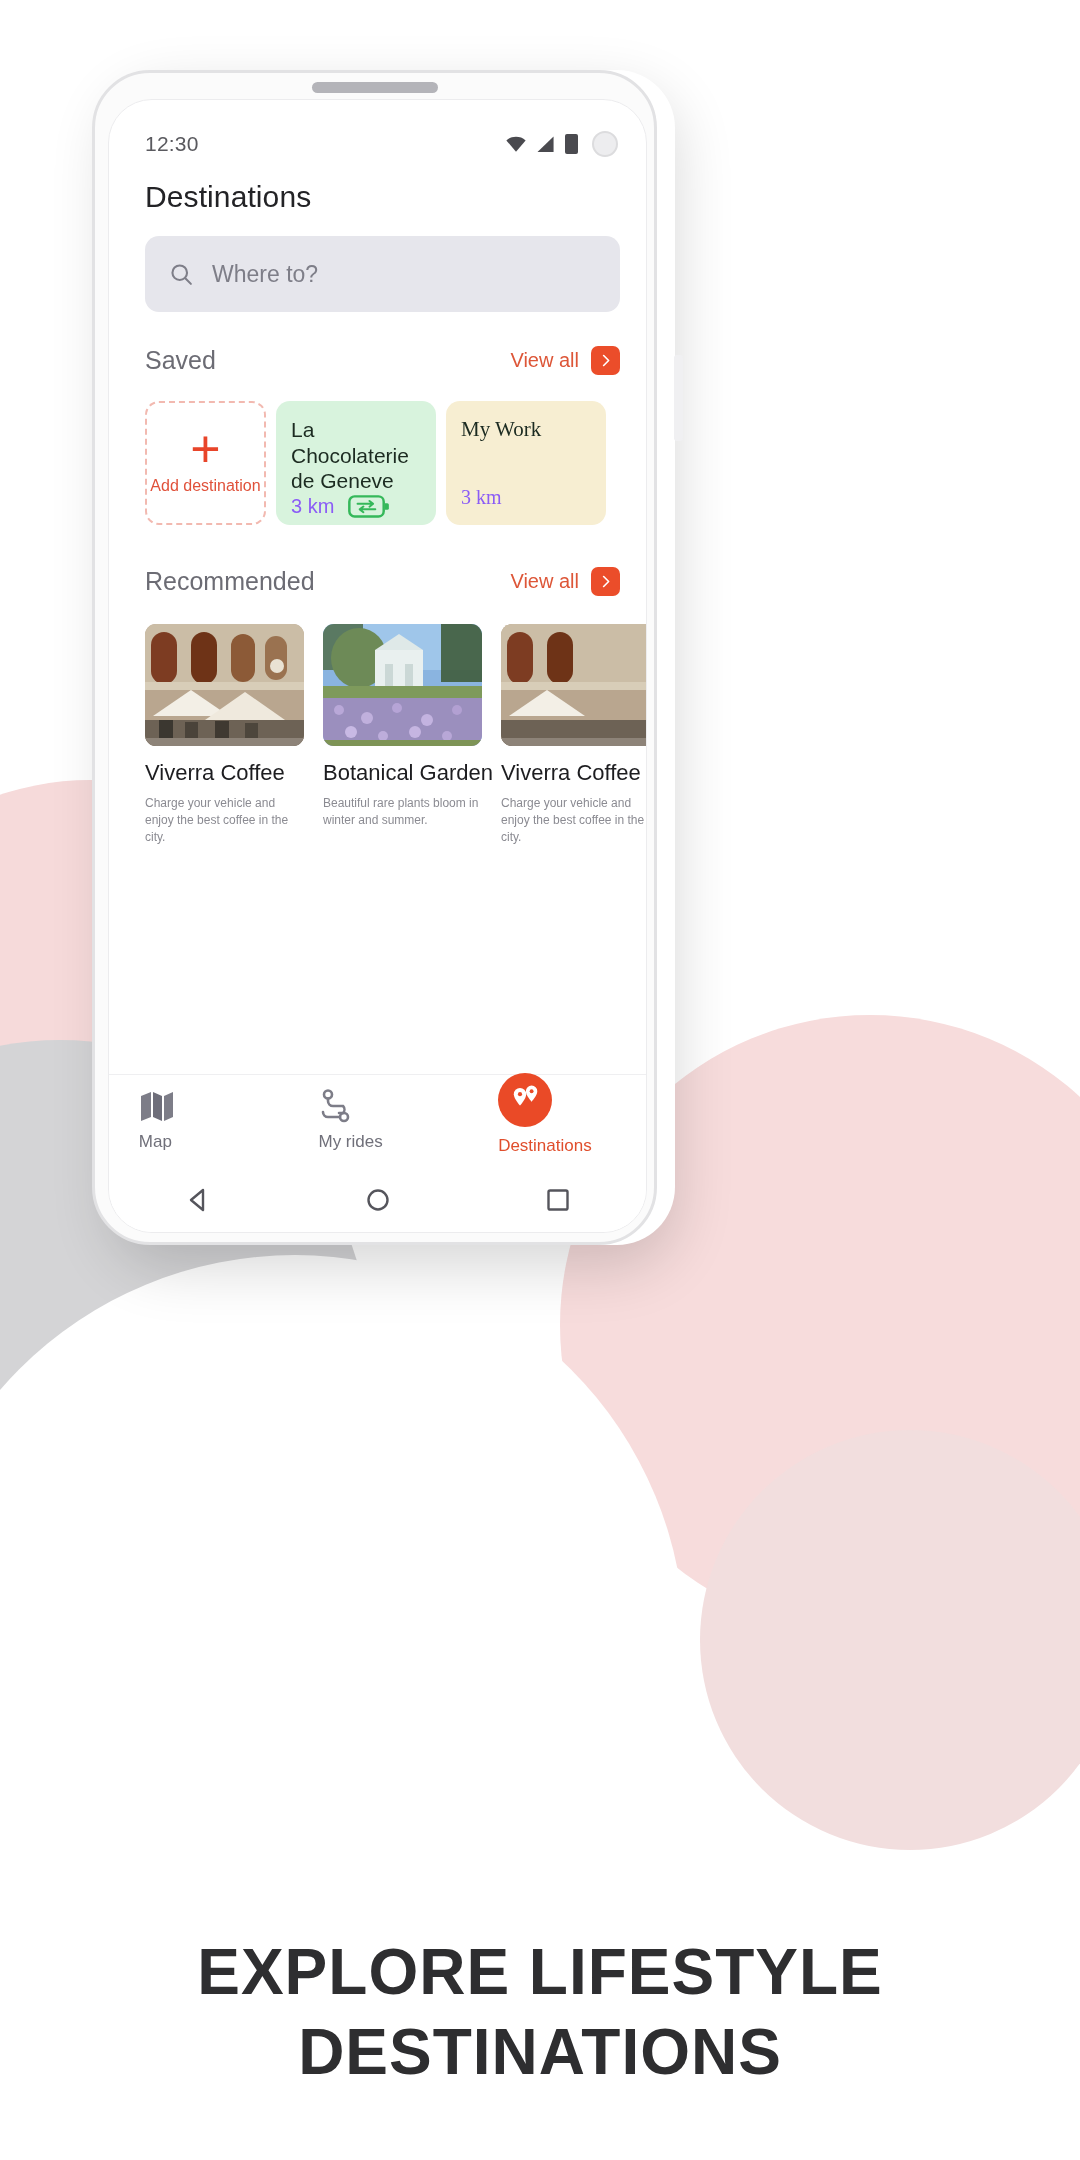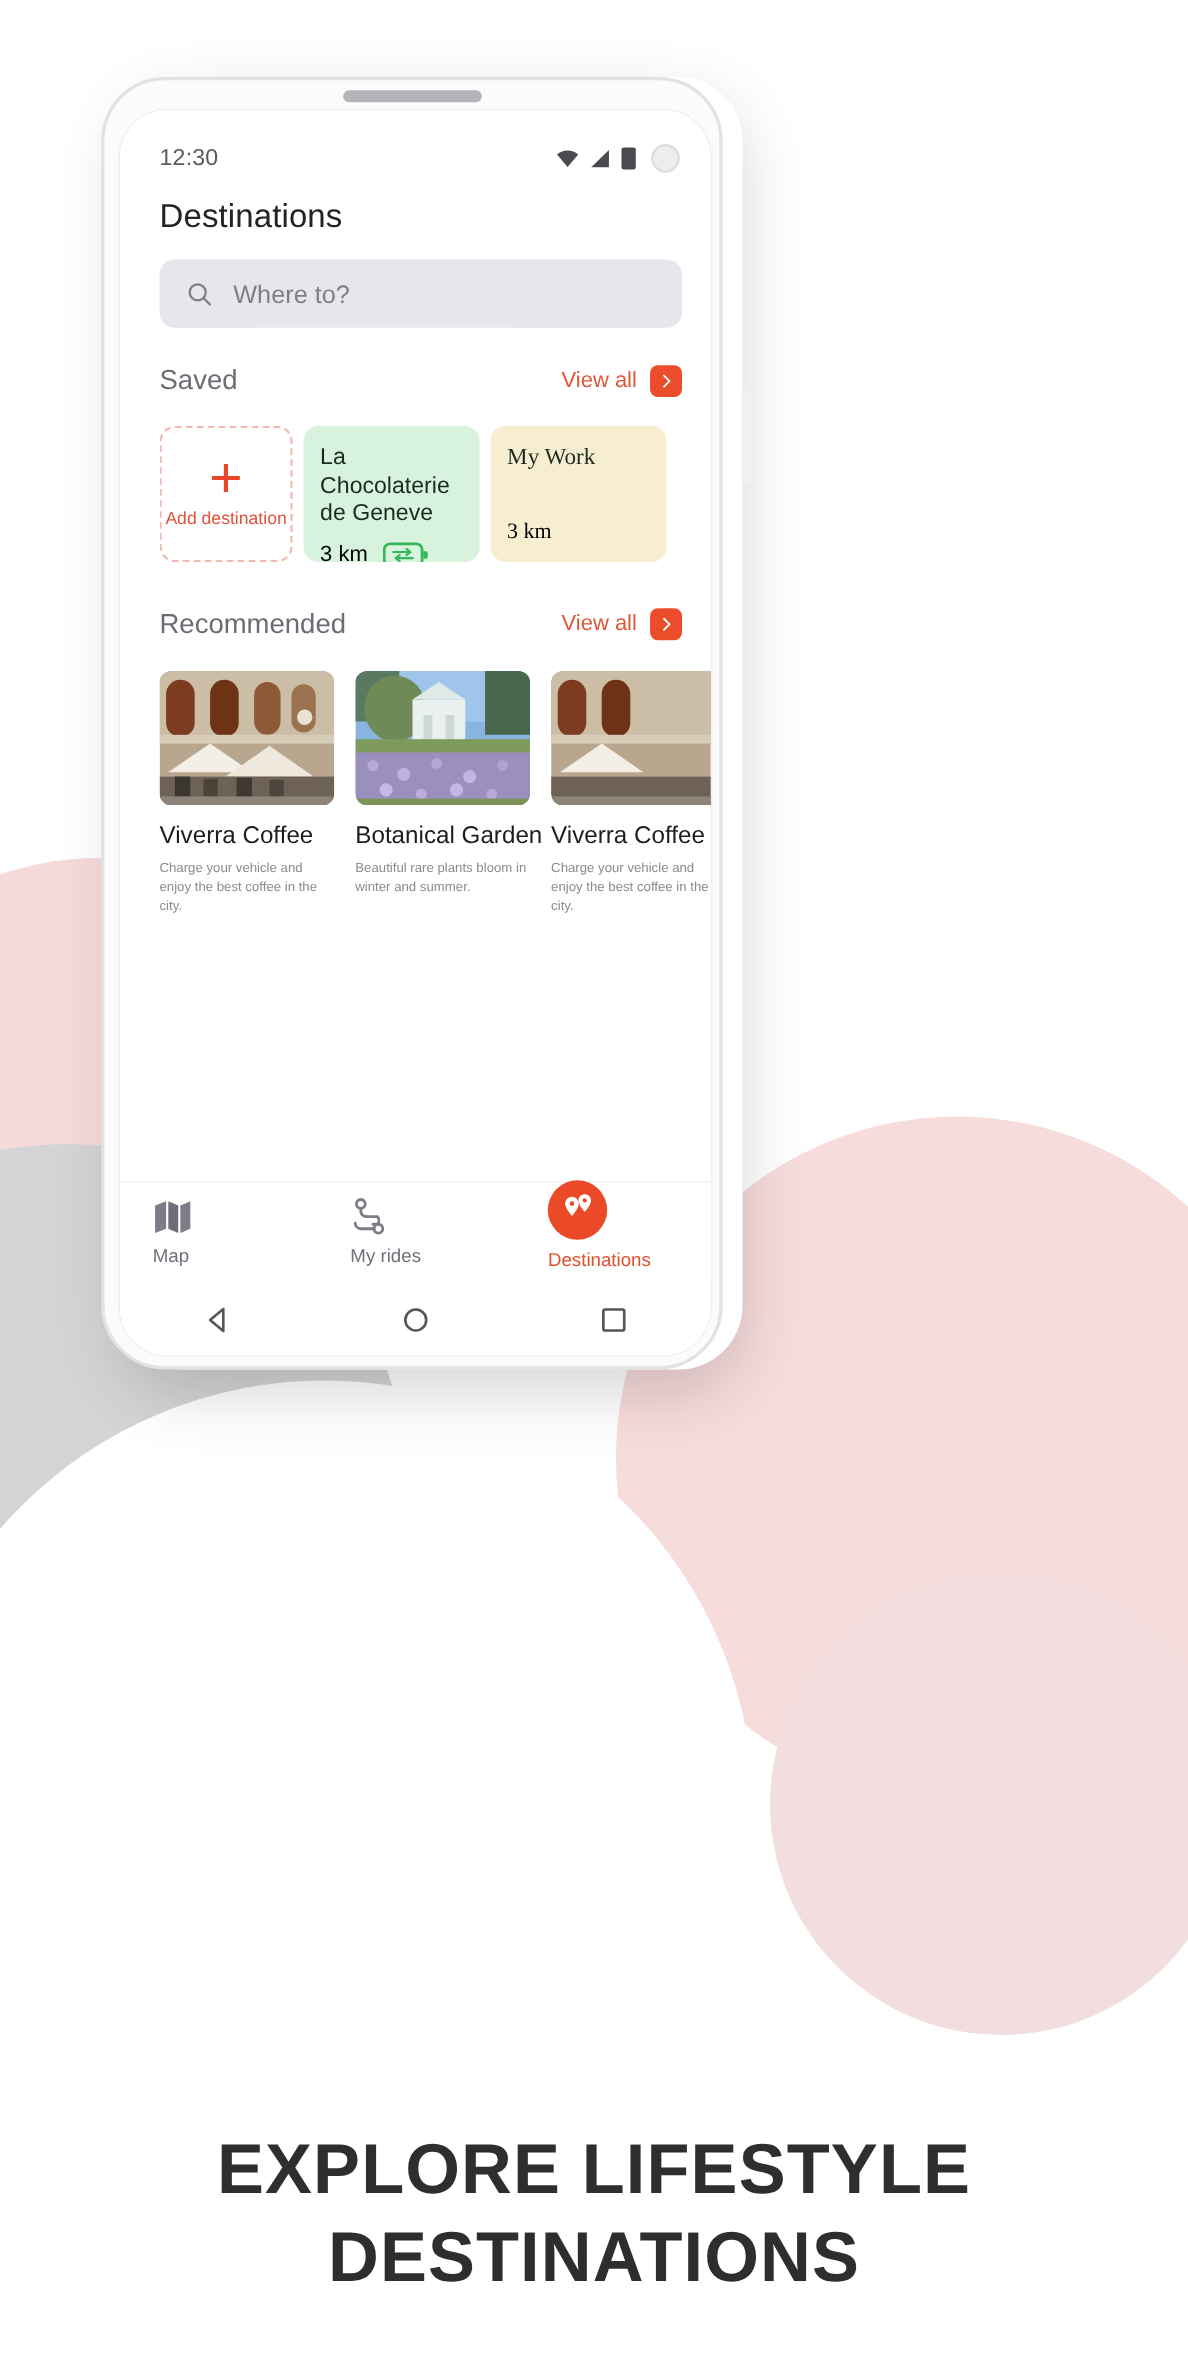--- a/index.html
+++ b/index.html
@@ -64,21 +64,21 @@
   .ic-wifi  { width:22px; height:17px; }
   .ic-signal{ width:20px; height:17px; }
   .ic-batt  { width:13px; height:20px; background:#4a4a4f; border-radius:2px; }
   .ic-camera{ width:26px; height:26px; border-radius:50%; background:#ededef; border:2px solid #dcdcde; margin-left:5px;}
 
   
   .screen { position:absolute; left:0; top:68px; width:539px; height:1066px; background:#fff; }
   .page-title { margin:12px 0 0 36px; font-size:30px; color:#232326; letter-spacing:.1px; }
 
   .searchbar {
-    margin:22px 28px 0 36px; height:62px; background:#e6e6ec;
+    margin:22px 28px 0 36px; height:76px; background:#e6e6ec;
     border-radius:14px; display:flex; align-items:center; padding:0 24px; gap:18px;
   }
   .search-ph { font-size:23px; color:#7e7e88; }
 
   .sec-head {
     margin:34px 28px 0 36px; display:flex; align-items:center; justify-content:space-between;
   }
   .sec-title { font-size:25px; color:#6c6c74; }
   .viewall { display:flex; align-items:center; gap:12px; }
   .viewall-txt { font-size:20px; color:#dd5638; }
@@ -90,27 +90,27 @@
   
   .saved-row { margin-top:26px; padding-left:36px; display:flex; gap:10px; overflow:hidden; }
   .card-add {
     flex:0 0 auto; width:121px; height:124px; border:2px dashed #f2b9b0; border-radius:14px;
     display:flex; flex-direction:column; align-items:center; justify-content:center; gap:10px;
   }
   .plus { font-size:52px; line-height:36px; color:#e8452a; font-weight:400; }
   .add-label { font-size:16px; color:#e0513a; }
   .card-saved {
     flex:0 0 auto; width:160px; height:124px; border-radius:14px; padding:16px 15px;
-    display:flex; flex-direction:column; justify-content:space-between;gap:12px;
+    display:flex; flex-direction:column; justify-content:space-between;
   }
   .card-saved.green { background:#d8f3dd; }
   .card-saved.cream { background:#f7eed2;font-family:Liberation Serif, serif; }
   .card-name { font-size:21px; color:#1c2b21; line-height:1.22; }
   .card-foot { display:flex; align-items:center; gap:14px; }
-  .card-dist { font-size:20px; color:#000000; }
+  .card-dist { font-size:20px; color:#8b5cf6; }
   .batt-swap { width:42px; height:25px; }
 
   
   .rec-row { margin-top:28px; padding-left:36px; display:flex; gap:19px; overflow:hidden; }
   .rec-card { flex:0 0 auto; width:159px; }
   .rec-img { width:159px; height:122px; border-radius:11px; overflow:hidden; position:relative; }
   .rec-title { margin-top:14px; font-size:22px; color:#1d1d20; white-space:nowrap; }
   .rec-desc { margin-top:9px; font-size:12px; line-height:1.42; color:#8b8b92; }
 
   

